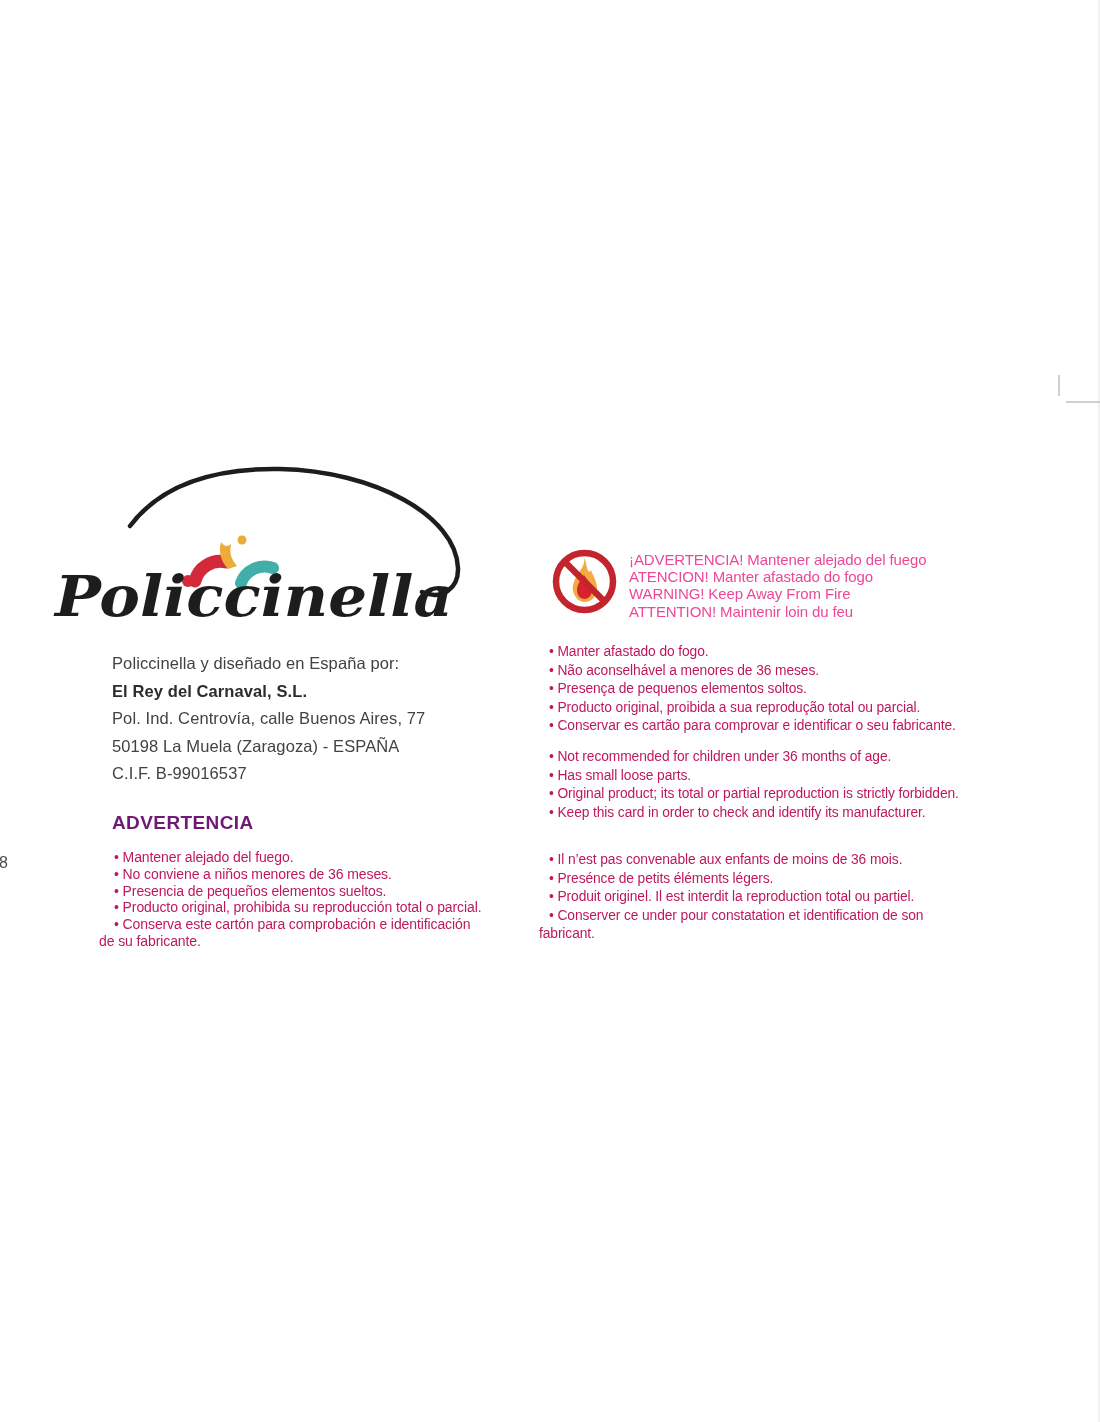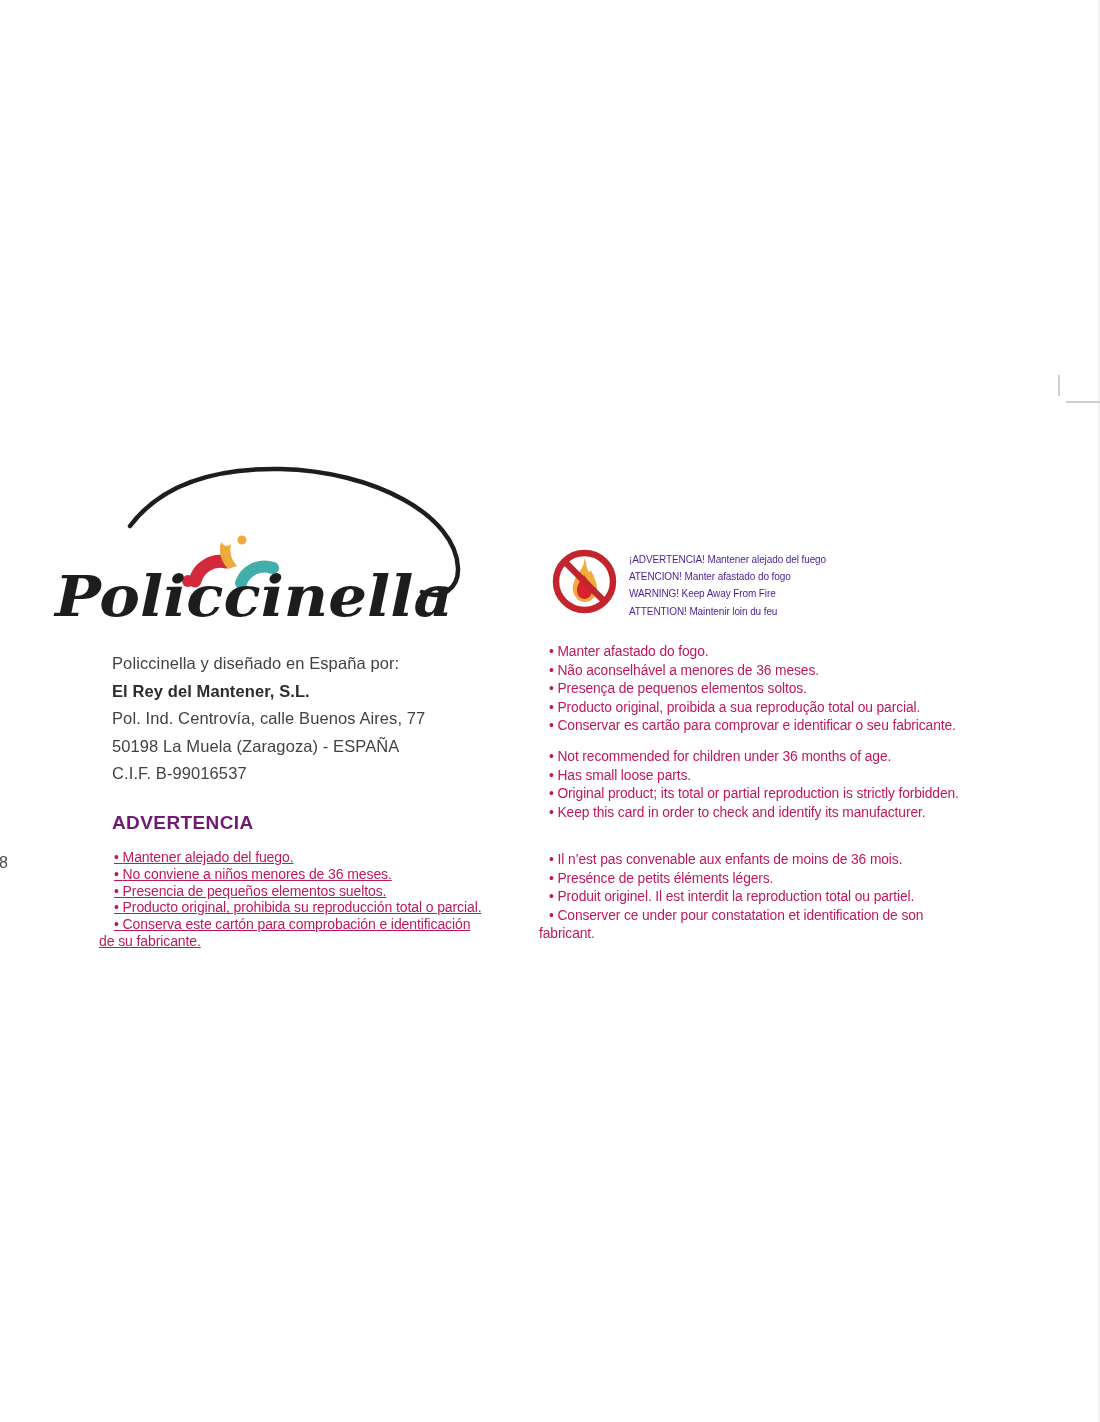--- a/index.html
+++ b/index.html
@@ -34,32 +34,32 @@
 
   ul.warn-list { list-style: none; position: absolute; }
   ul.warn-list li {
     white-space: pre-line;
     text-indent: 15px;
     color: #be185d;
   }
   ul.warn-list li::before { content: "• "; }
 
   ul.es-list { left: 99px; top: 849px; width: 425px; }
-  ul.es-list li { font-size: 14px; line-height: 16.8px; letter-spacing: -0.1px; text-decoration: underline; }
+  ul.es-list li { font-size: 14px; line-height: 16.8px; letter-spacing: -0.1px; }
 
   ul.right-list { left: 539px; width: 505px; }
   ul.right-list li { font-size: 13.8px; line-height: 18.6px; letter-spacing: -0.1px; text-indent: 10px; }
   ul.pt-list { top: 643px; }
   ul.en-list { top: 748px; }
   ul.fr-list { top: 851px; }
 
   
   .fire-icon { position: absolute; left: 551px; top: 548px; width: 67px; height: 67px; }
   .fire-lines { position: absolute; left: 629px; top: 551px; width: 420px; }
-  .fire-lines p { font-size: 10px; line-height: 17.2px; color: #4c1d95; letter-spacing: -0.1px; }
+  .fire-lines p { font-size: 15px; line-height: 17.2px; color: #ec4899; letter-spacing: -0.1px; }
 </style>
 </head>
 <body>
 
 <div class="edge-line"></div>
 <div class="crop-v"></div>
 <div class="crop-h"></div>
 <div class="page-num">8</div>
 
 <div class="logo">
@@ -75,21 +75,21 @@
       <path d="M 196 119 A 25 25 0 0 1 228 104" fill="none" stroke="#42aeaa" stroke-width="12" stroke-linecap="round"></path>
       <circle cx="229" cy="115" r="4.5" fill="#42aeaa"></circle>
     </g>
 
     <text x="10" y="152" font-family="'DejaVu Serif', serif" font-style="italic" font-weight="bold" font-size="56" fill="#1d1d1d" textLength="398" lengthAdjust="spacingAndGlyphs">Policcinella</text>
   </svg>
 </div>
 
 <div class="distributor">
   <p>Policcinella y diseñado en España por:</p>
-  <p class="company">El Rey del Mantener, S.L.</p>
+  <p class="company">El Rey del Carnaval, S.L.</p>
   <p>Pol. Ind. Centrovía, calle Buenos Aires, 77</p>
   <p>50198 La Muela (Zaragoza) - ESPAÑA</p>
   <p>C.I.F. B-99016537</p>
 </div>
 
 <div class="advertencia-heading">ADVERTENCIA</div>
 <ul class="warn-list es-list">
     <li>Mantener alejado del fuego.</li>
     <li>No conviene a niños menores de 36 meses.</li>
     <li>Presencia de pequeños elementos sueltos.</li>

